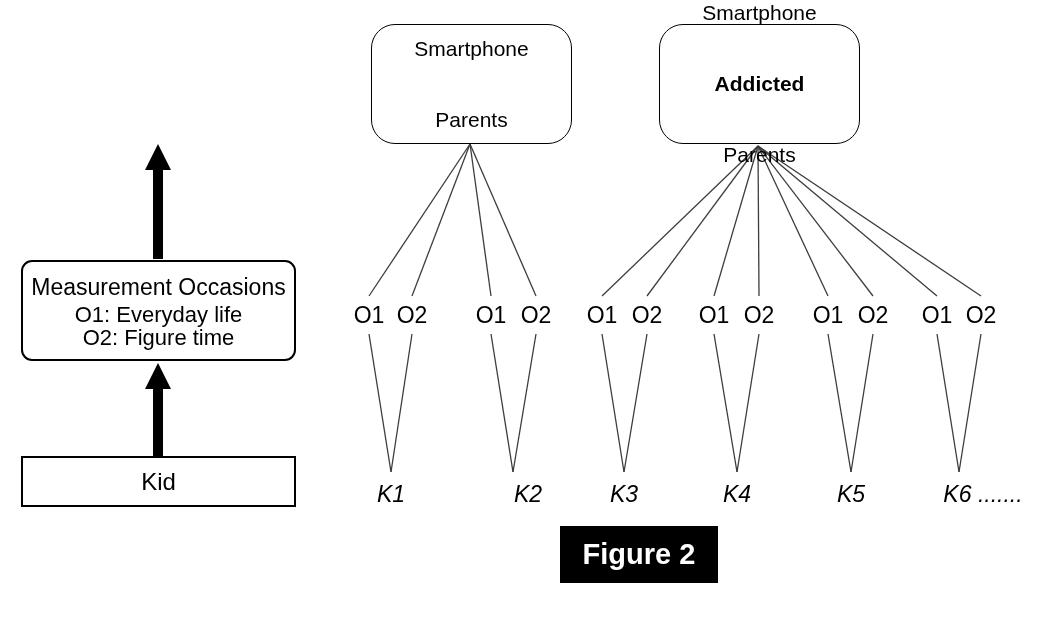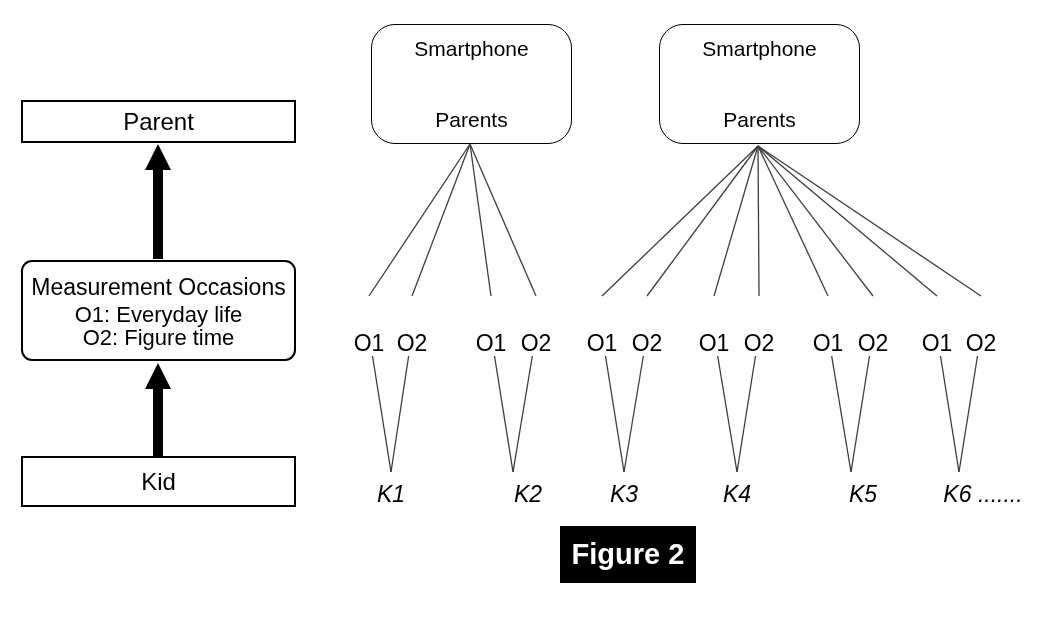--- a/index.html
+++ b/index.html
@@ -63,37 +63,36 @@
   .o-label {
     position: absolute;
     transform: translateX(-50%);
     font-size: 23px;
     line-height: 26px;
     top: 302px;
     white-space: nowrap;
     z-index: 1;
     background: #fff;
     padding: 0 2px;
-    margin-top: 28px;
   }
   .k-label {
     position: absolute;
     transform: translateX(-50%);
     font-size: 23px;
     line-height: 26px;
     top: 481px;
     white-space: nowrap;
     z-index: 1;
     font-style: italic;
   }
   .figure-tag {
     position: absolute;
     left: 560px;
     top: 526px;
-    width: 136px;
+    width: 158px;
     height: 57px;
     background: #000;
     color: #fff;
     font-weight: bold;
     font-size: 29px;
     display: flex;
     align-items: center;
     justify-content: center;
     z-index: 1;
   }
@@ -141,61 +140,59 @@
     <g fill="#000" stroke="none">
       <rect x="153" y="164" width="10" height="95"></rect>
       <polygon points="158,144 145,170 171,170"></polygon>
     </g>
     <g fill="#000" stroke="none">
       <rect x="153" y="384" width="10" height="90"></rect>
       <polygon points="158,363 145,389 171,389"></polygon>
     </g>
   </svg>
 
-  <div class="box-plain" style="left:21px; top:100px; width:275px; height:43px;">
-    <span>Parent</span>
-  </div>
 
   <div class="box-measure" style="left:21px; top:260px; width:275px; height:101px;border-radius:11px;">
     <div class="measure-title">Measurement Occasions</div>
     <div class="measure-sub">O1: Everyday life</div>
     <div class="measure-sub">O2: Figure time</div>
   </div>
 
   <div class="box-plain" style="left:21px; top:456px; width:275px; height:51px;">
     <span>Kid</span>
   </div>
 
   <div class="box-rounded" style="left:371px; top:24px; width:201px; height:120px;">
     <div>Smartphone</div>
     <div>Parents</div>
   </div>
 
   <div class="box-rounded" style="left:659px; top:24px; width:201px; height:120px;">
     <div>Smartphone</div>
+    <div class="bold-line">Addicted</div>
     <div>Parents</div>
   </div>
 
   <span class="o-label" style="left:369px;">O1</span>
   <span class="o-label" style="left:412px;">O2</span>
   <span class="o-label" style="left:491px;">O1</span>
   <span class="o-label" style="left:536px;">O2</span>
   <span class="o-label" style="left:602px;">O1</span>
   <span class="o-label" style="left:647px;">O2</span>
   <span class="o-label" style="left:714px;">O1</span>
   <span class="o-label" style="left:759px;">O2</span>
   <span class="o-label" style="left:828px;">O1</span>
   <span class="o-label" style="left:873px;">O2</span>
   <span class="o-label" style="left:937px;">O1</span>
   <span class="o-label" style="left:981px;">O2</span>
 
   <span class="k-label" style="left:391px;">K1</span>
   <span class="k-label" style="left:528px;">K2</span>
   <span class="k-label" style="left:624px;">K3</span>
   <span class="k-label" style="left:737px;">K4</span>
-  <span class="k-label" style="left:851px;margin-left:12px;">K5</span>
+  <span class="k-label" style="left:851px;">K5</span>
   <span class="k-label" style="left:983px;">K6 .......</span>
 
   <div class="figure-tag">
     <span>Figure 2</span>
   </div>
 
 </div>
 
 </body></html>

